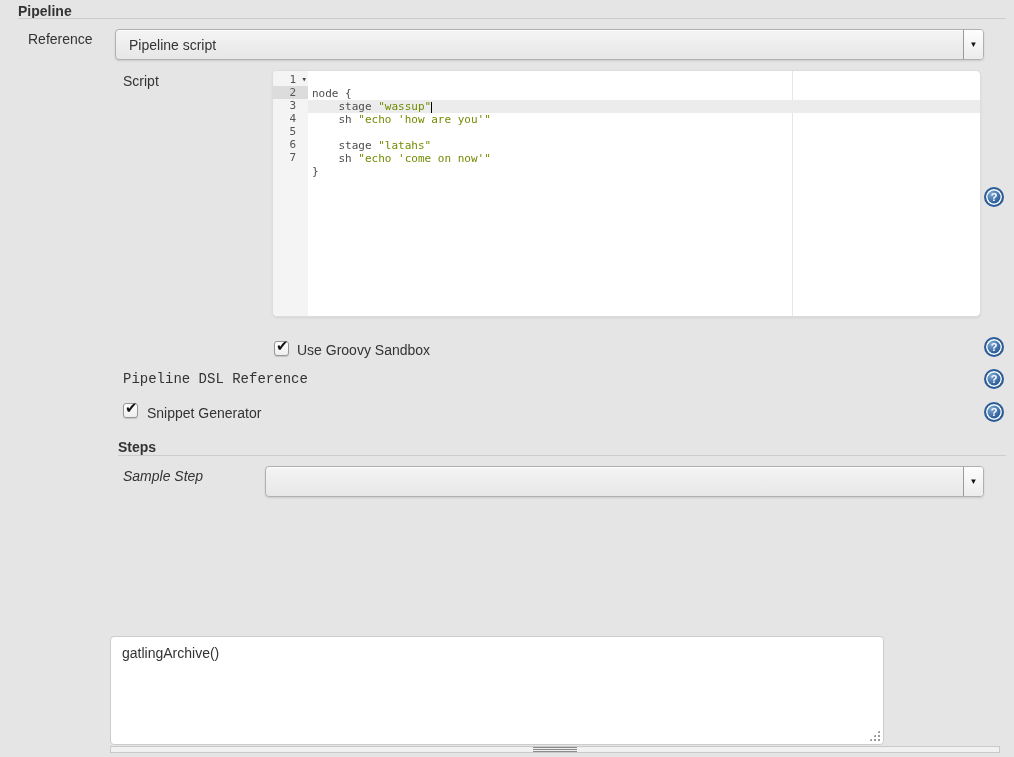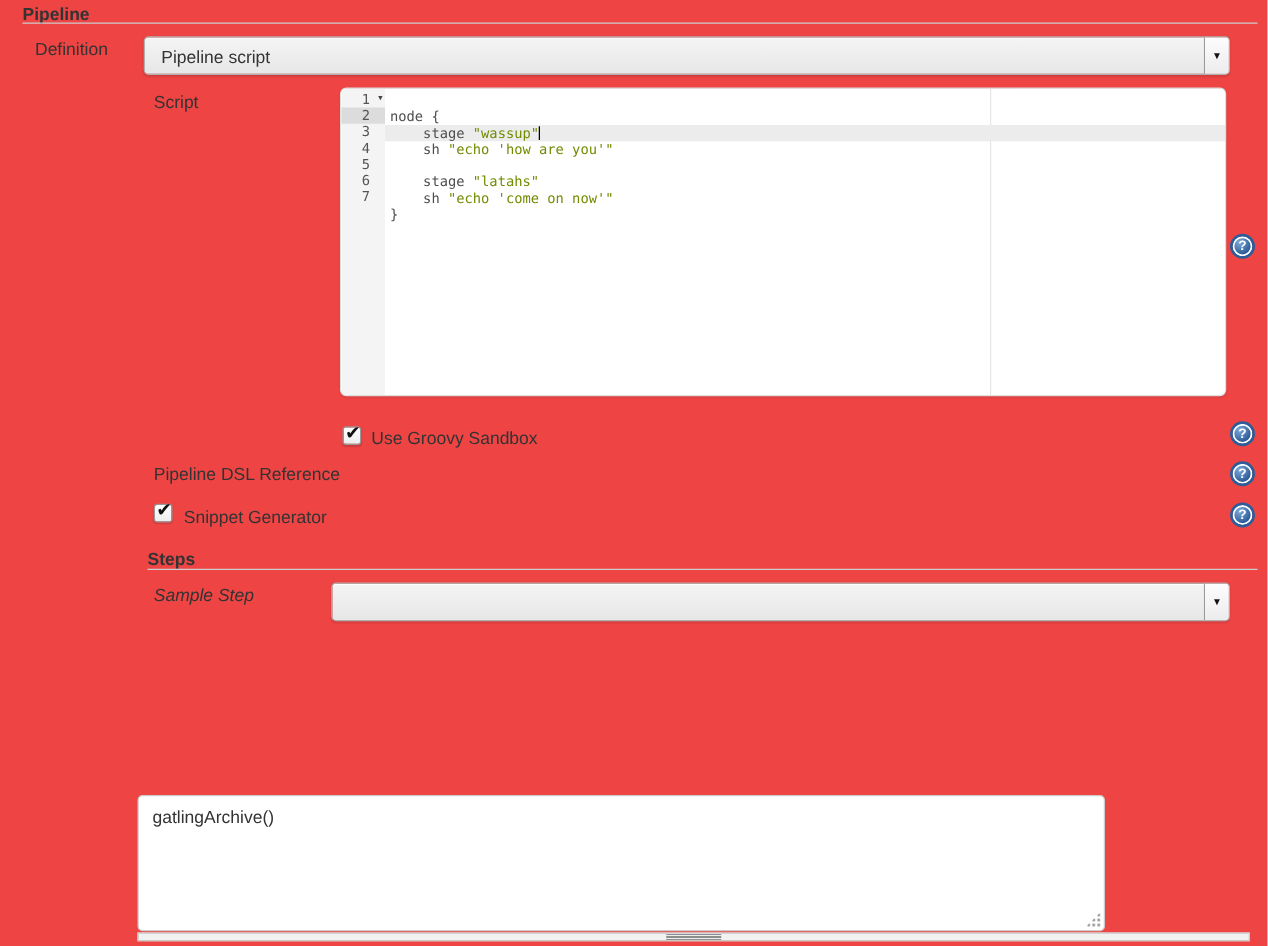--- a/index.html
+++ b/index.html
@@ -1,18 +1,18 @@
 <!DOCTYPE html>
 <html style="--string-color: #718c00; --button-color: #4b758b; --help-blue: #2b5d9b;"><head>
 <meta charset="utf-8">
 <style>
   * { margin:0; padding:0; box-sizing:border-box; }
   html,body { background:#fff; }
   body { font-family:"Liberation Sans", sans-serif; color:#333; }
-  #page { position:relative; width:1014px; height:757px; background:#ef4444; overflow:hidden; }
+  #page { position:relative; width:1014px; height:757px; background:#e5e5e5; overflow:hidden; }
 
   .section-title { position:absolute; font-size:14px; font-weight:bold; color:#333; }
   .divider { position:absolute; height:1px; background:#ccc; }
 
   .field-label { position:absolute; font-size:14px; color:#333; }
 
   
   .select { position:absolute; height:31px; border:1px solid #b0b0b0; border-radius:4px;
             background:linear-gradient(#f4f4f4,#e7e7e7);
             box-shadow:inset 0 1px 0 rgba(255,255,255,.7), 0 1px 2px rgba(0,0,0,.12);
@@ -81,21 +81,21 @@
                  background:repeating-linear-gradient(to bottom, #8d8d8d 0 1px, #ededed 1px 2px); }
 </style>
 </head>
 <body>
 
 <div id="page">
 
   <div class="section-title" style="left:18px; top:3px;">Pipeline</div>
   <div class="divider" style="left:18px; top:18px; width:988px;"></div>
 
-  <div class="field-label" style="left:28px; top:31px;">Definition</div>
+  <div class="field-label" style="left:28px; top:31px;">Reference</div>
   <div class="select" style="left:115px; top:29px; width:869px;">
     <div class="select-value">Pipeline script</div>
     <div class="select-arrow-box">
       <span>▼</span>
     </div>
   </div>
 
   <div class="field-label" style="left:123px; top:73px;">Script</div>
   <div id="editor">
     <div id="margin-line"></div>
@@ -123,21 +123,21 @@
   </div>
 
   <div class="checkbox" style="left:274px; top:341px;">
     <span class="check">✔</span>
   </div>
   <div class="field-label" style="left:297px; top:342px;">Use Groovy Sandbox</div>
   <div class="help-icon" style="top:337px;">
     <span>?</span>
   </div>
 
-  <div class="field-label" style="left:123px; top:371px;">Pipeline DSL Reference</div>
+  <div class="field-label" style="left:123px; top:371px;font-family:Liberation Mono, monospace;">Pipeline DSL Reference</div>
   <div class="help-icon" style="top:369px;">
     <span>?</span>
   </div>
 
   <div class="checkbox" style="left:123px; top:403px;">
     <span class="check">✔</span>
   </div>
   <div class="field-label" style="left:147px; top:405px;">Snippet Generator</div>
   <div class="help-icon" style="top:402px;">
     <span>?</span>

